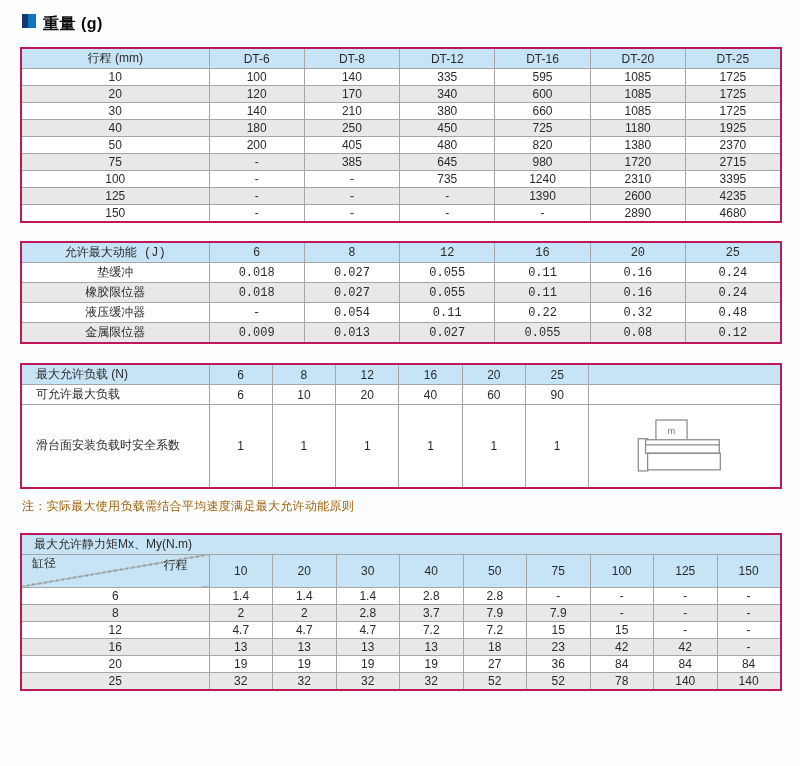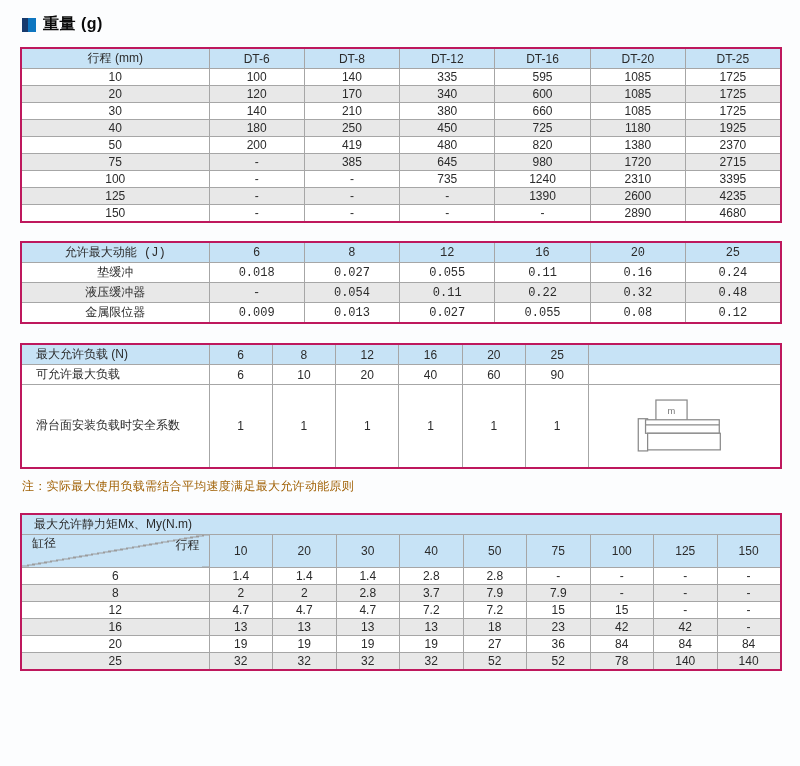--- a/index.html
+++ b/index.html
@@ -4,21 +4,21 @@
 <style>
   * { box-sizing: border-box; margin: 0; padding: 0; }
   html, body { width: 800px; height: 766px; overflow: hidden; }
   body {
     background: #fcfdfe;
     font-family: "Liberation Sans", "DejaVu Sans", sans-serif;
     color: #2b2b2b;
   }
   .page { padding: 10px 20px 0 20px; }
 
-  .title-row { display: flex; align-items: center; gap: 7px; margin: 4px 0 12px 2px; }
+  .title-row { display: flex; align-items: flex-start; gap: 7px; margin: 4px 0 12px 2px; }
   .title-sq {
     width: 14px; height: 14px;
     background: linear-gradient(90deg, var(--accent-dark) 0 40%, var(--accent-blue) 40% 100%);
   }
   .page-title { font-size: 16px; font-weight: bold; color: #0a0a0a; letter-spacing: 0.5px; }
 
   table {
     border-collapse: collapse;
     width: 760px;
     table-layout: fixed;
@@ -61,21 +61,21 @@
   .t4 th.diag {
     position: relative;
     background:
       linear-gradient(to bottom right,
         transparent calc(50% - 0.7px),
         #9b9b9b calc(50% - 0.7px),
         #9b9b9b calc(50% + 0.7px),
         transparent calc(50% + 0.7px)),
       var(--header-bg);
   }
-  .t4 th.diag .c-top  { position: absolute; top: 2px; right: 9px; }
+  .t4 th.diag .c-top  { position: absolute; top: 2px; right: 21px; }
   .t4 th.diag .c-left { position: absolute; bottom: 15px; left: 10px; }
   .t4 tbody td { height: 15px; }
 
   svg text { font-family: "Liberation Sans", "DejaVu Sans", sans-serif; }
 </style>
 </head>
 <body>
 
 <div class="page">
 
@@ -133,21 +133,21 @@
           <td>180</td>
           <td>250</td>
           <td>450</td>
           <td>725</td>
           <td>1180</td>
           <td>1925</td>
         </tr>
         <tr>
           <td>50</td>
           <td>200</td>
-          <td>419</td>
+          <td>405</td>
           <td>480</td>
           <td>820</td>
           <td>1380</td>
           <td>2370</td>
         </tr>
         <tr>
           <td>75</td>
           <td>-</td>
           <td>385</td>
           <td>645</td>
@@ -197,20 +197,29 @@
           <th>8</th>
           <th>12</th>
           <th>16</th>
           <th>20</th>
           <th>25</th>
         </tr>
     </thead>
     <tbody>
         <tr>
           <td>垫缓冲</td>
+          <td>0.018</td>
+          <td>0.027</td>
+          <td>0.055</td>
+          <td>0.11</td>
+          <td>0.16</td>
+          <td>0.24</td>
+        </tr>
+        <tr>
+          <td>橡胶限位器</td>
           <td>0.018</td>
           <td>0.027</td>
           <td>0.055</td>
           <td>0.11</td>
           <td>0.16</td>
           <td>0.24</td>
         </tr>
         <tr>
           <td>液压缓冲器</td>
           <td>-</td>

